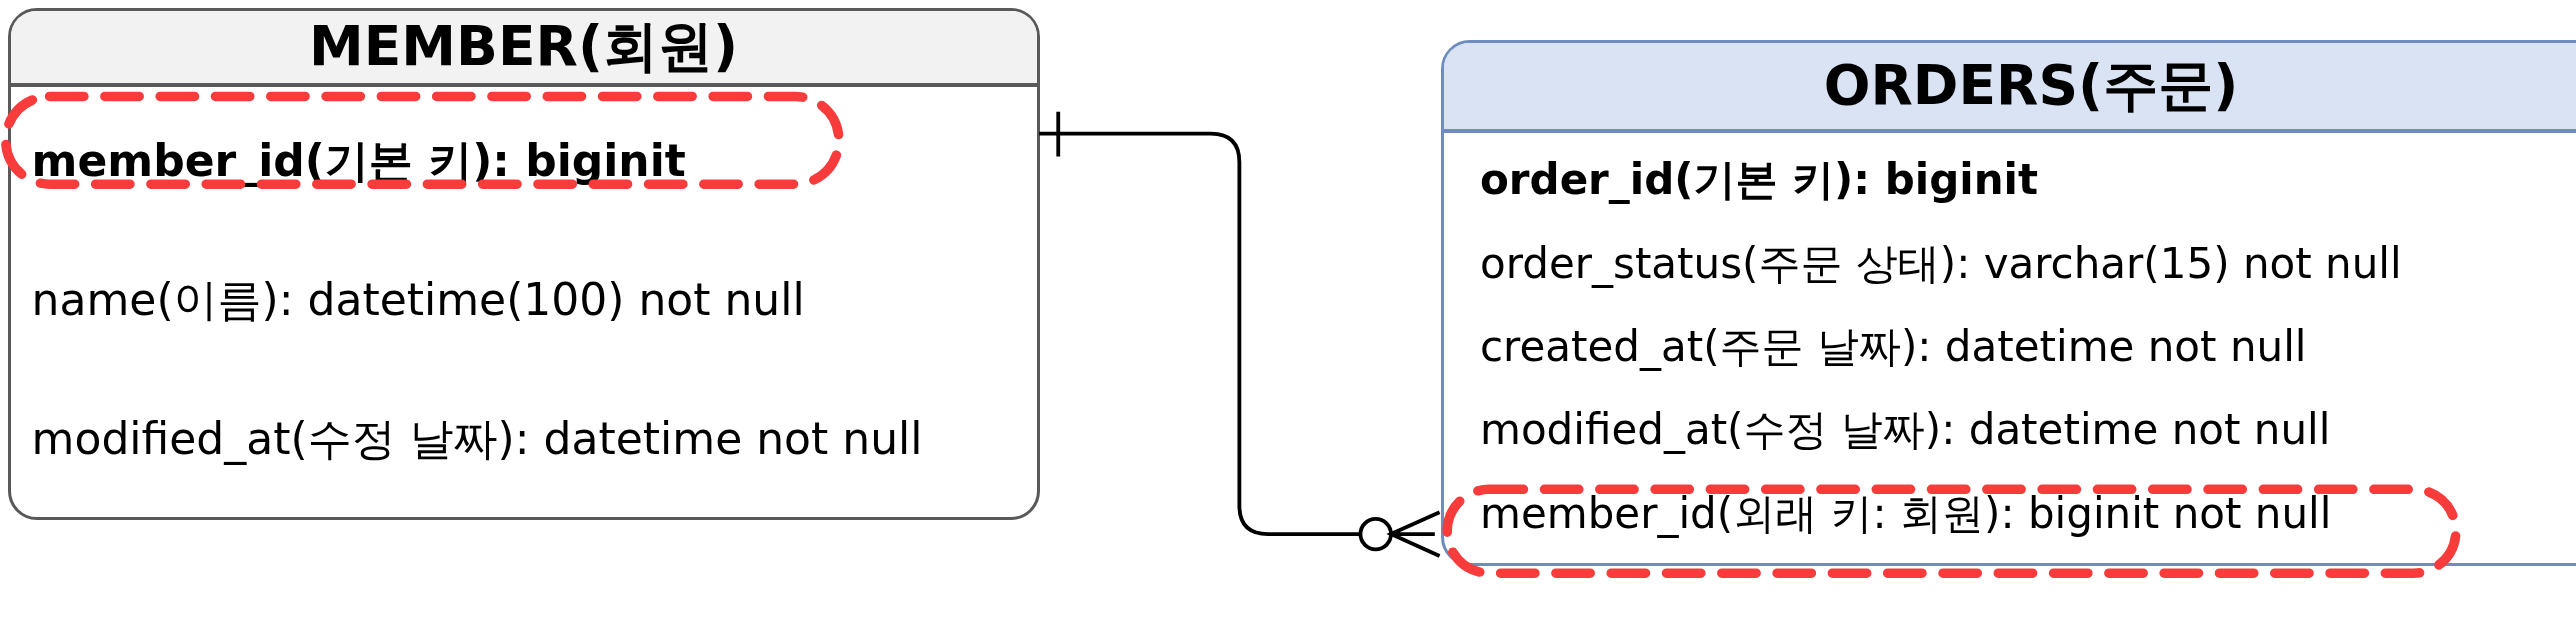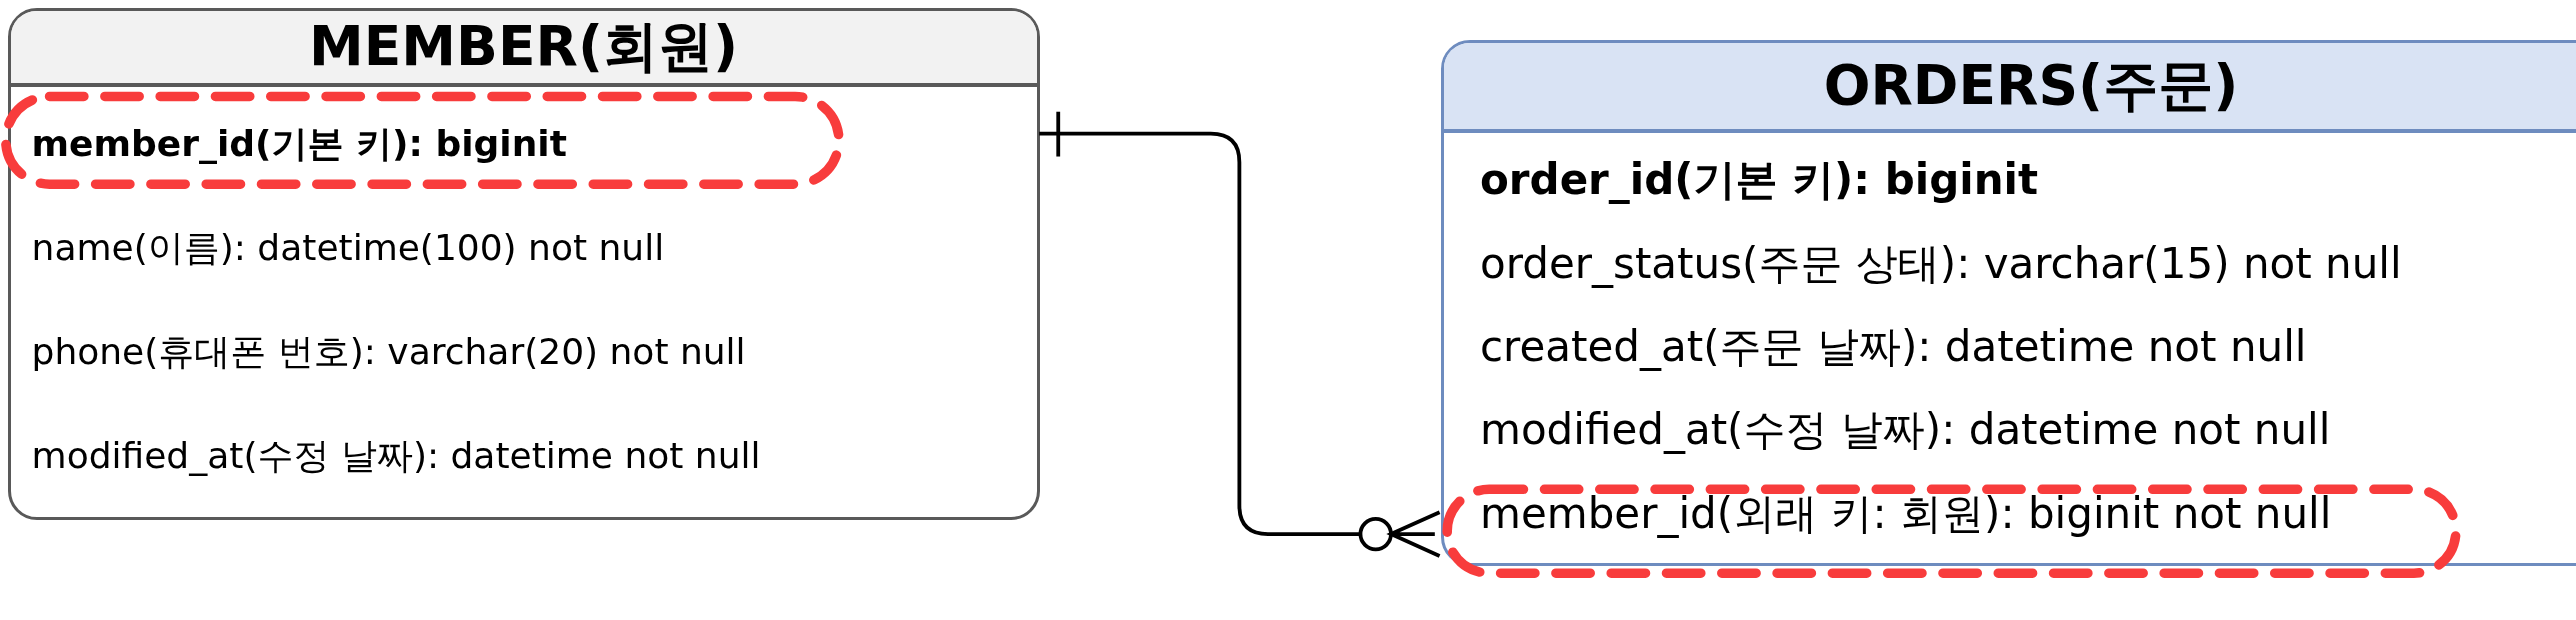--- a/index.html
+++ b/index.html
@@ -58,21 +58,21 @@
     display:flex;flex-direction:column;
     padding:5.7px 0 7.6px 0;
   }
   .trow{
     flex:1 1 0;
     display:flex;align-items:center;
     padding-left:21px;
     white-space:nowrap;
     position:relative;
   }
-  .member .trow{font-size:36px;}
+  .member .trow{font-size:44px;}
   .orders .trow{font-size:42px;padding-left:36px;}
   .trow.pk{font-weight:700;}
   .overlay{
     position:absolute;left:0;top:0;width:2576px;height:621px;
     pointer-events:none;
   }
   .rel-stroke{stroke:var(--line-color);stroke-width:4;fill:none;}
   .rel-circle{stroke:var(--line-color);stroke-width:4;fill:#ffffff;}
   .hl-oval{stroke:var(--highlight);stroke-width:10;fill:none;stroke-dasharray:36 22;stroke-linecap:round;}
 </style>
@@ -82,23 +82,20 @@
 <div class="canvas">
 
   <div class="er-table member">
     <div class="thead">MEMBER(회원)</div>
     <div class="tbody">
       <div class="trow pk">
         <span>member_id(기본 키): biginit</span>
       </div>
       <div class="trow">
         <span>name(이름): datetime(100) not null</span>
-      </div>
-      <div class="trow">
-        <span>phone(휴대폰 번호): varchar(20) not null</span>
       </div>
       <div class="trow">
         <span>modified_at(수정 날짜): datetime not null</span>
       </div>
     </div>
   </div>
 
   <div class="er-table orders">
     <div class="thead">ORDERS(주문)</div>
     <div class="tbody">

